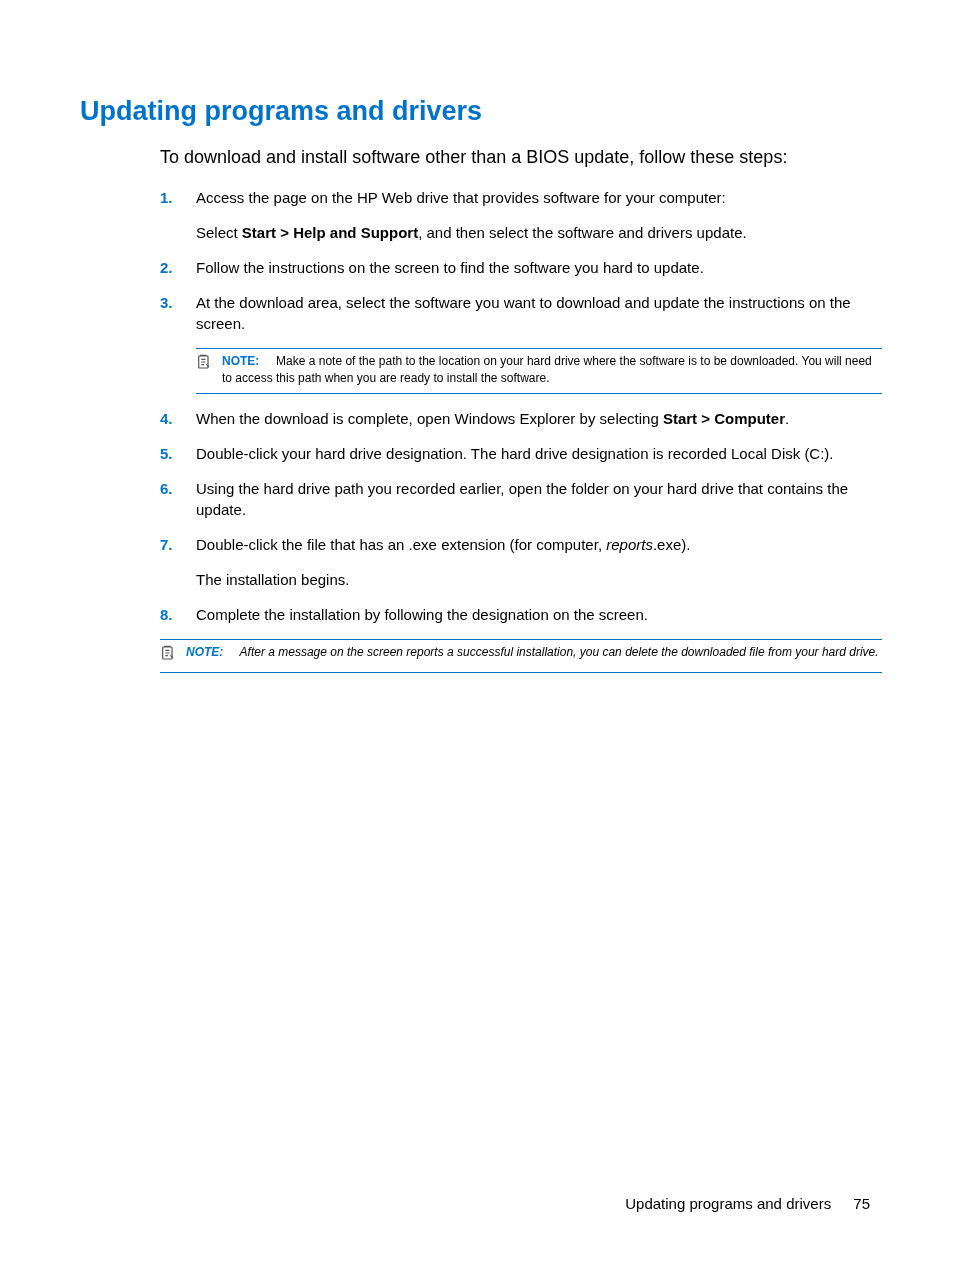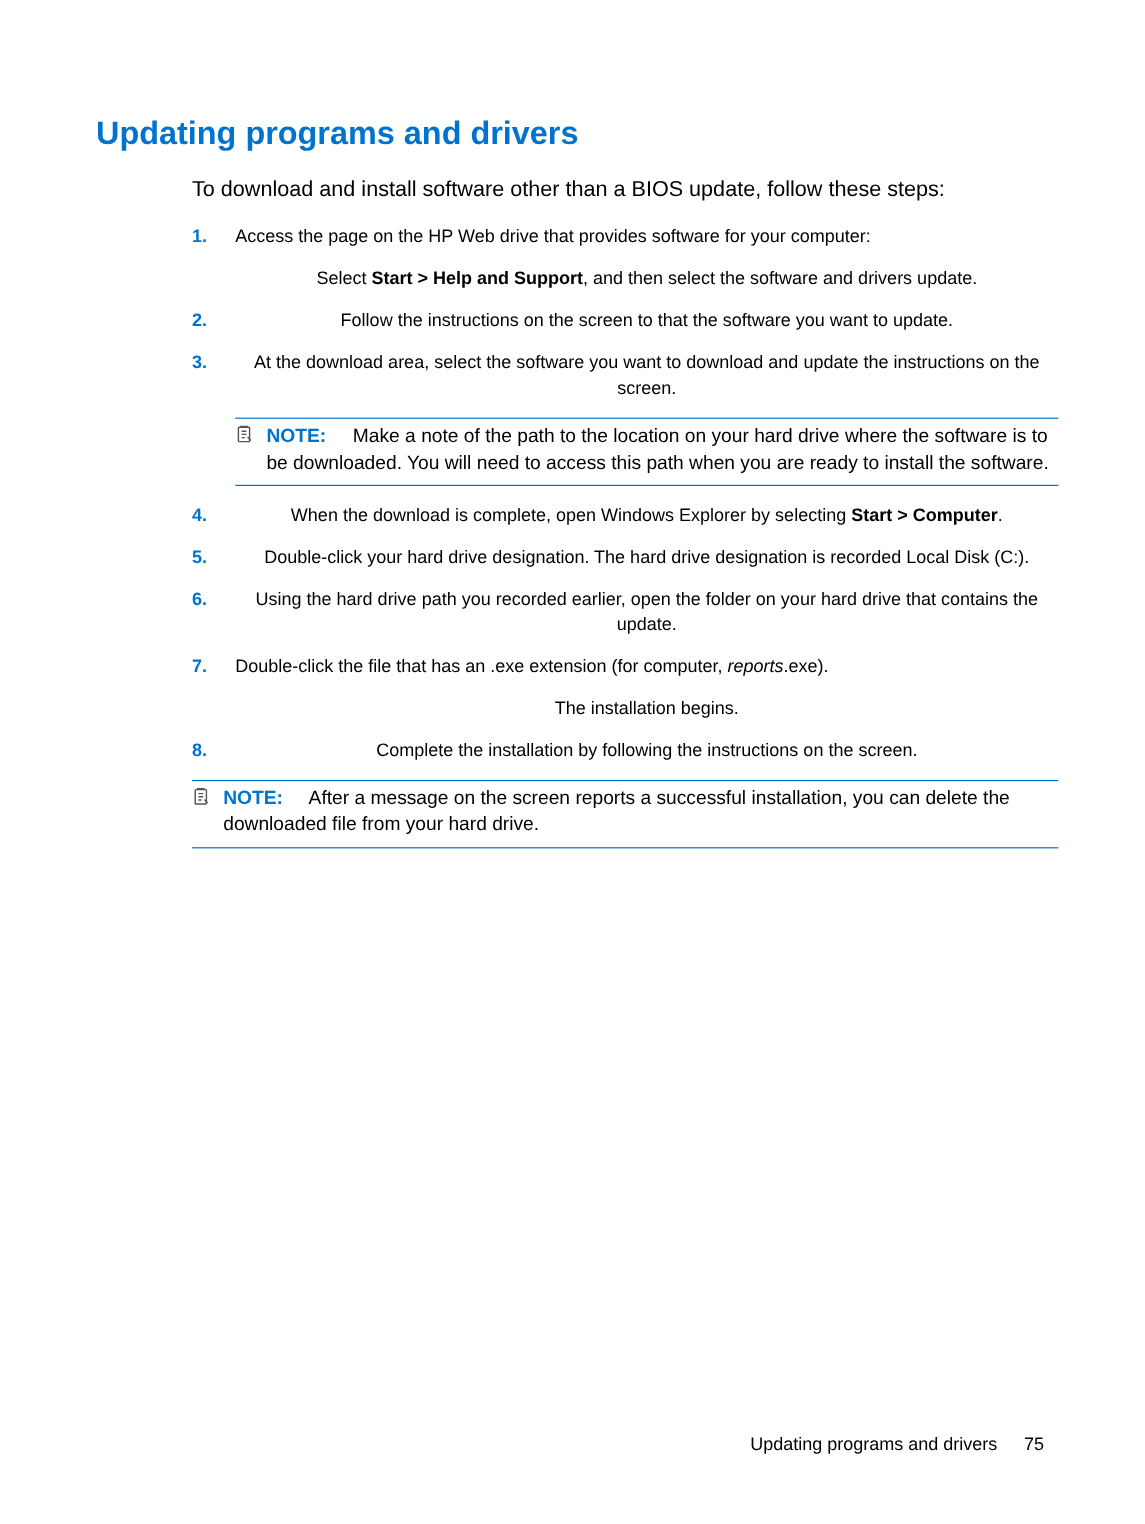--- a/index.html
+++ b/index.html
@@ -43,38 +43,38 @@
       flex-shrink: 0;
     }
     ol.steps > li > .body {
       flex: 1;
     }
     ol.steps > li > .body > p {
       margin-bottom: 14px;
     }
     ol.steps > li > .body > p:last-child {
       margin-bottom: 0;
-      text-align: center;
     }
     .note {
       border-top: 1px solid #0073cf;
       border-bottom: 1px solid #0073cf;
       padding: 4px 0 6px 0;
       margin-bottom: 14px;
-      font-size: 16px;
+      font-size: 12px;
       line-height: 1.4;
       display: flex;
     }
     .note.inner {
       margin-left: 36px;
       margin-top: 4px;
     }
     .note.outer {
       margin-left: 80px;
       margin-top: 9px;
+      font-style: italic;
     }
     .note .icon {
       width: 26px;
       flex-shrink: 0;
       text-align: left;
       padding-top: 1px;
     }
     .note .icon svg { width: 16px; height: 16px; }
     .note .content { flex: 1; }
     .note-label {
@@ -106,21 +106,21 @@
         <p>Access the page on the HP Web drive that provides software for your computer:</p>
         <p>
           <span>Select </span><span class="bold">Start &gt; Help and Support</span><span>, and then select the software and drivers update.</span>
         </p>
       </div>
     </li>
 
     <li>
       <span class="num">2.</span>
       <div class="body">
-        <p>Follow the instructions on the screen to that the software you want to update.</p>
+        <p>Follow the instructions on the screen to find the software you hard to update.</p>
       </div>
     </li>
 
     <li>
       <span class="num">3.</span>
       <div class="body">
         <p>At the download area, select the software you want to download and update the instructions on the screen.</p>
       </div>
     </li>
 
@@ -173,21 +173,21 @@
         <p>
           <span>Double-click the file that has an .exe extension (for computer, </span><span class="italic">reports</span><span>.exe).</span>
         </p>
         <p>The installation begins.</p>
       </div>
     </li>
 
     <li>
       <span class="num">8.</span>
       <div class="body">
-        <p>Complete the installation by following the instructions on the screen.</p>
+        <p>Complete the installation by following the designation on the screen.</p>
       </div>
     </li>
 
   </ol>
 
   <div class="note outer">
     <div class="icon">
       <svg viewBox="0 0 24 24" fill="none" stroke="#555" stroke-width="1.8">
         <rect x="4" y="3" width="14" height="18" rx="1"></rect>
         <path d="M7 3v-1h8v1"></path>

